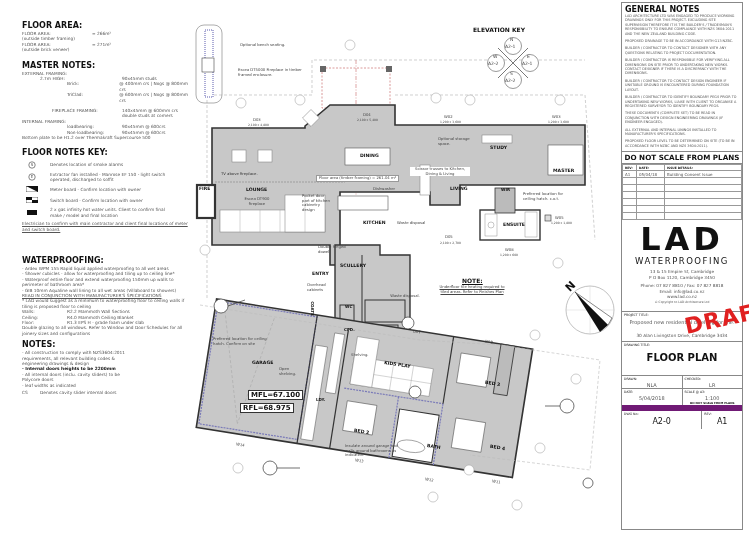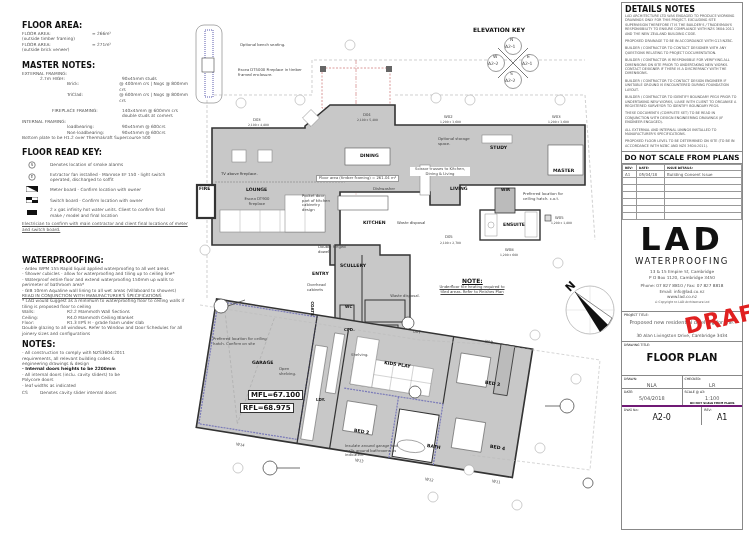--- a/index.html
+++ b/index.html
@@ -75,21 +75,21 @@
   <div class="row">
       <span style="width:100px;padding-left:45px">loadbearing:</span>
       <span>90x45mm @ 600crs</span>
     </div>
   <div class="row">
       <span style="width:100px;padding-left:45px">Non-loadbearing:</span>
       <span>90x45mm @ 600crs</span>
     </div>
   <div>Bottom plate to be H1.2 over Thermakraft Supercourse 500</div>
 
-  <div class="h" style="margin-top:7px;">FLOOR READ KEY:</div>
+  <div class="h" style="margin-top:7px;">FLOOR NOTES KEY:</div>
   <div class="keyrow">
     <span class="keyicon">
         <svg width="8" height="8">
           <circle cx="4" cy="4" r="3.2" fill="none" stroke="#555" stroke-width="0.7"></circle>
           <text x="4" y="5.4" font-size="4" text-anchor="middle" fill="#555">S</text>
         </svg>
       </span>
     <span style="width:120px">Denotes location of smoke alarms</span>
   </div>
   <div class="keyrow">
@@ -374,21 +374,21 @@
 <div class="plan-note" style="left:505px;top:248px">W08</div>
 <div class="plan-note" style="left:500px;top:253px;font-size:3px">1,200 x 600</div>
 <div class="plan-note" style="left:413px;top:330px;transform:rotate(9deg)">D07</div>
 <div class="plan-note" style="left:485px;top:340px;transform:rotate(9deg)">D08</div>
 <div class="plan-note" style="left:236px;top:443px;transform:rotate(9deg)">W14</div>
 <div class="plan-note" style="left:425px;top:478px;transform:rotate(9deg)">W12</div>
 <div class="plan-note" style="left:492px;top:480px;transform:rotate(9deg)">W11</div>
 <div class="plan-note" style="left:355px;top:459px;transform:rotate(9deg)">W13</div>
 
 <div class="abs tb">
-  <div class="gn">DETAILS NOTES</div>
+  <div class="gn">GENERAL NOTES</div>
   <div class="gtext">
     <p>LAD Architecture Ltd was engaged to produce working drawings only for this project. Excluding site supervision therefore it is the builder's / tradesman's responsibility to ensure compliance with NZS 3604:2011 and the New Zealand Building Code.</p>
     <p>Proposed drainage to be in accordance with G13 NZBC.</p>
     <p>Builder / Contractor to contact designer with any questions relating to project documentation.</p>
     <p>Builder / Contractor is responsible for verifying all dimensions on site prior to undertaking new works. Contact designer if there is a discrepancy with the dimensions.</p>
     <p>Builder / Contractor to contact design engineer if unstable ground is encountered during foundation layout.</p>
     <p>Builder / Contractor to identify boundary pegs prior to undertaking new works, liaise with client to organise a registered surveyor to identify boundary pegs.</p>
     <p>These documents (complete set) to be read in conjunction with design engineering drawings (if engineer engaged).</p>
     <p>All external and internal linings installed to manufacturer's specifications.</p>
     <p>Proposed floor level to be determined on site (to be in accordance with NZBC and NZS 3604:2011).</p>
@@ -470,21 +470,21 @@
     <div style="flex:1;border-right:1px solid #888">
       <div class="cell" style="border-top:none">DATE:</div>
       <div class="cellval">5/04/2018</div>
     </div>
     <div style="flex:1">
       <div class="cell" style="border-top:none">SCALE @ A3:</div>
       <div class="cellval">1:100</div>
       <div style="font-size:2.8px;font-weight:bold;color:#111;text-align:center">DO NOT SCALE FROM PLANS</div>
     </div>
   </div>
-  <div style="display:flex;border-top:2px solid #701a75">
+  <div style="display:flex;border-top:6px solid #701a75">
     <div style="flex:2;border-right:1px solid #888">
       <div class="cell" style="border-top:none">DWG No:</div>
       <div style="text-align:center;font-size:8px;color:#111;padding-bottom:3px">A2-0</div>
     </div>
     <div style="flex:1">
       <div class="cell" style="border-top:none">REV:</div>
       <div style="text-align:center;font-size:8px;color:#111;padding-bottom:3px">A1</div>
     </div>
   </div>
 </div>

